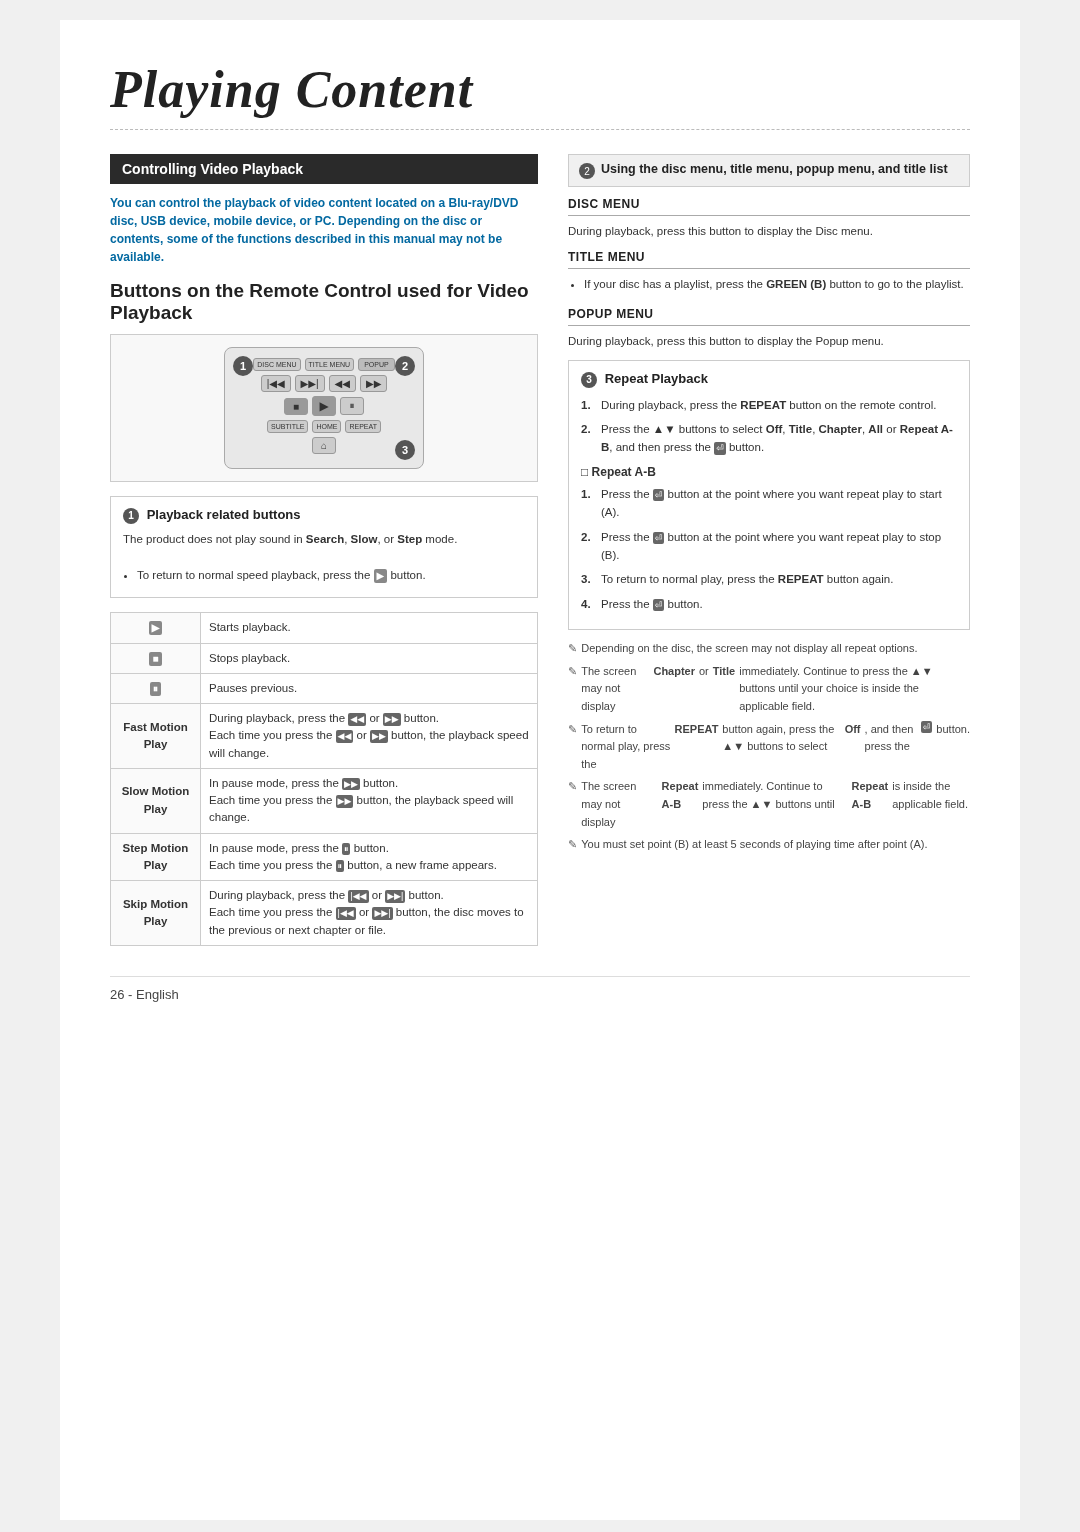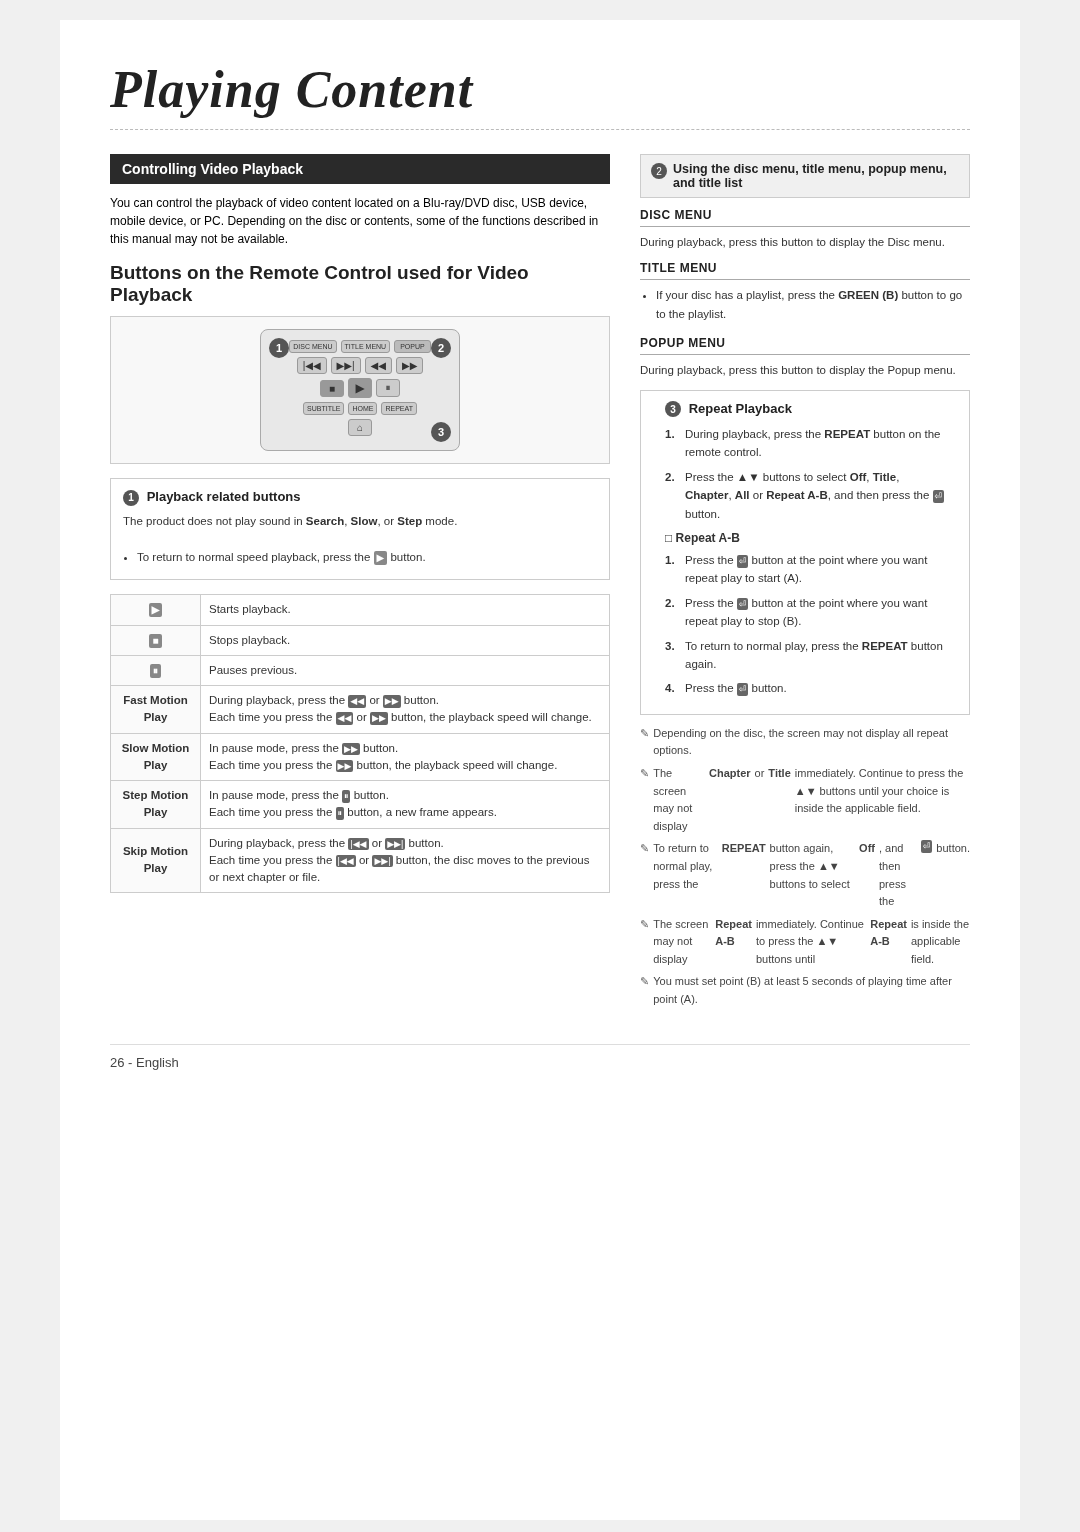--- a/index.html
+++ b/index.html
@@ -28,39 +28,40 @@
       margin-bottom: 24px;
       letter-spacing: 1px;
       border-bottom: 1px dashed #bbb;
       padding-bottom: 10px;
     }
     .main-layout {
       display: flex;
       gap: 30px;
     }
     .left-col {
-      width: 500px;
+      width: 428px;
       flex-shrink: 0;
     }
     .right-col {
       flex: 1;
     }
     .section-header {
       background: #2a2a2a;
       color: #fff;
       font-size: 14px;
       font-weight: bold;
       padding: 7px 12px;
       margin-bottom: 10px;
     }
     .intro-text {
       font-size: 12px;
       line-height: 1.5;
-      color: #000000;
+      color: #0369a1;
       margin-bottom: 14px;
+      font-weight: bold;
     }
     .subsection-title {
       font-size: 19px;
       font-weight: bold;
       color: #222;
       margin-bottom: 10px;
     }
     
     .remote-diagram {
       border: 1px solid #ccc;
@@ -252,21 +253,21 @@
     }
     .sub-content ul {
       padding-left: 16px;
     }
     .sub-content li {
       list-style: disc;
       margin-bottom: 13px;
     }
     .repeat-box {
       border: 1px solid #ccc;
-      padding: 10px 24px;
+      padding: 10px 12px;
       margin-bottom: 10px;
     }
     .repeat-box-title {
       font-size: 13px;
       font-weight: bold;
       color: #222;
       margin-bottom: 8px;
     }
     .repeat-box-title .circle-num {
       display: inline-flex;

